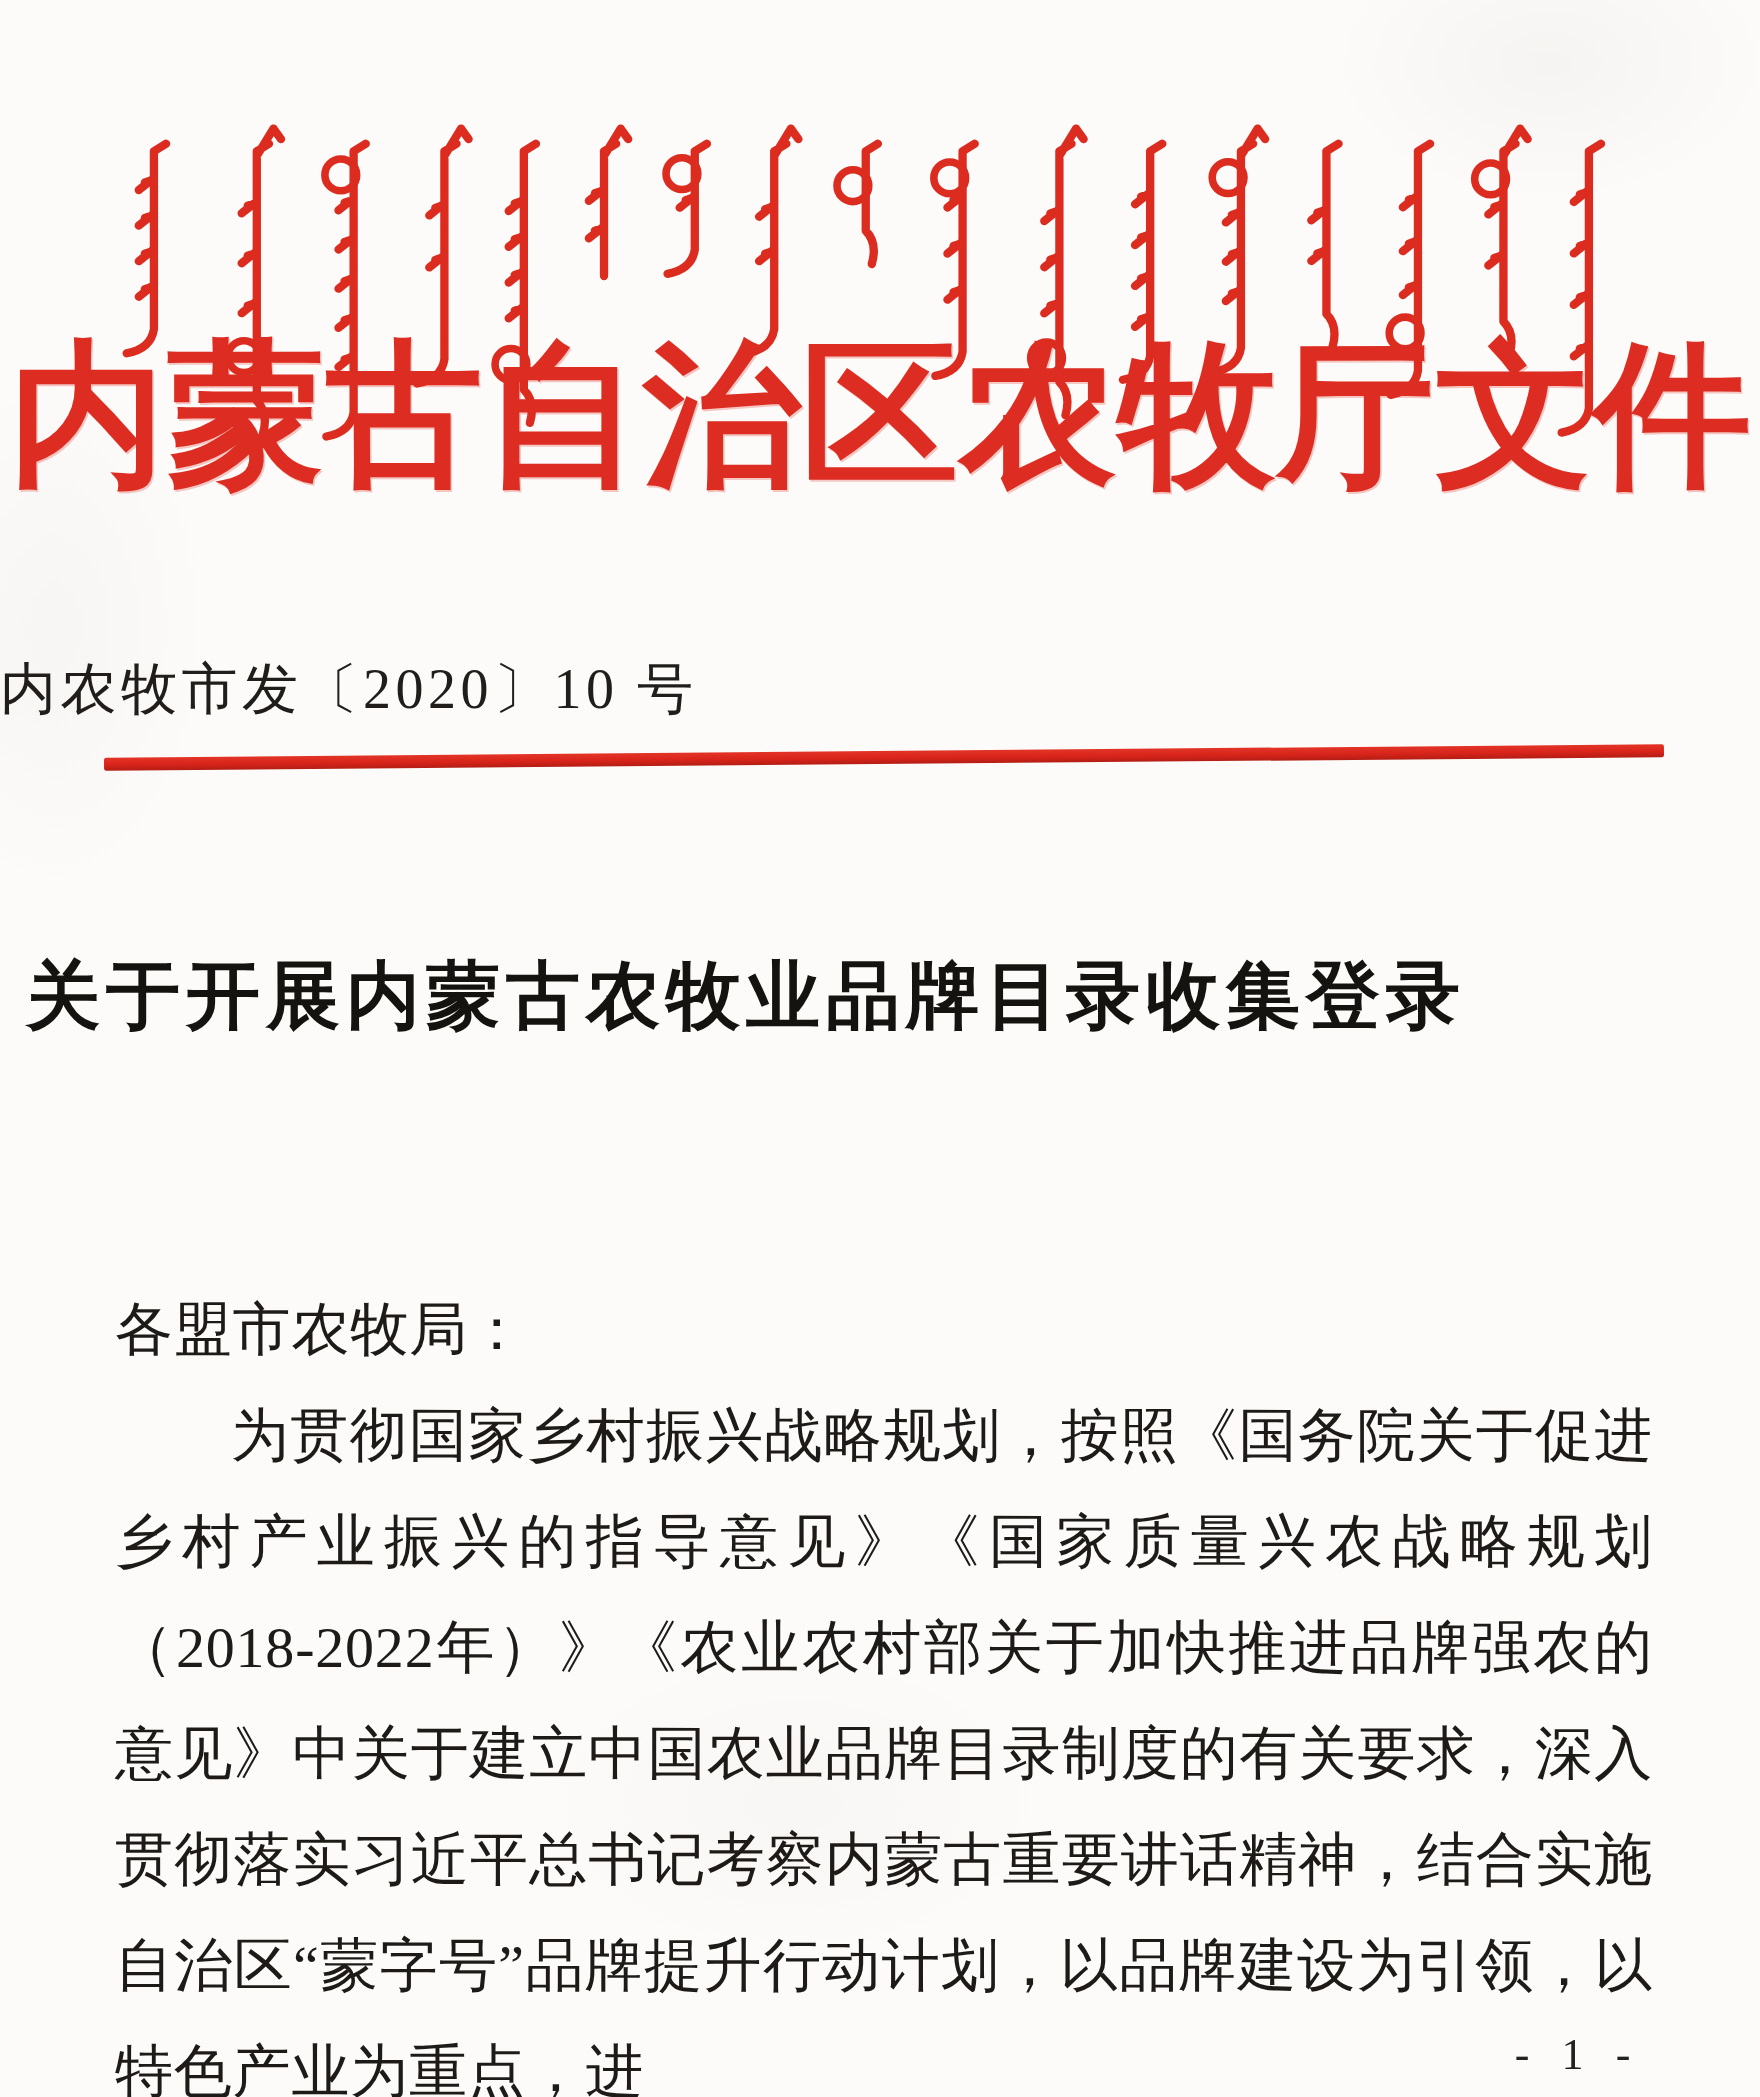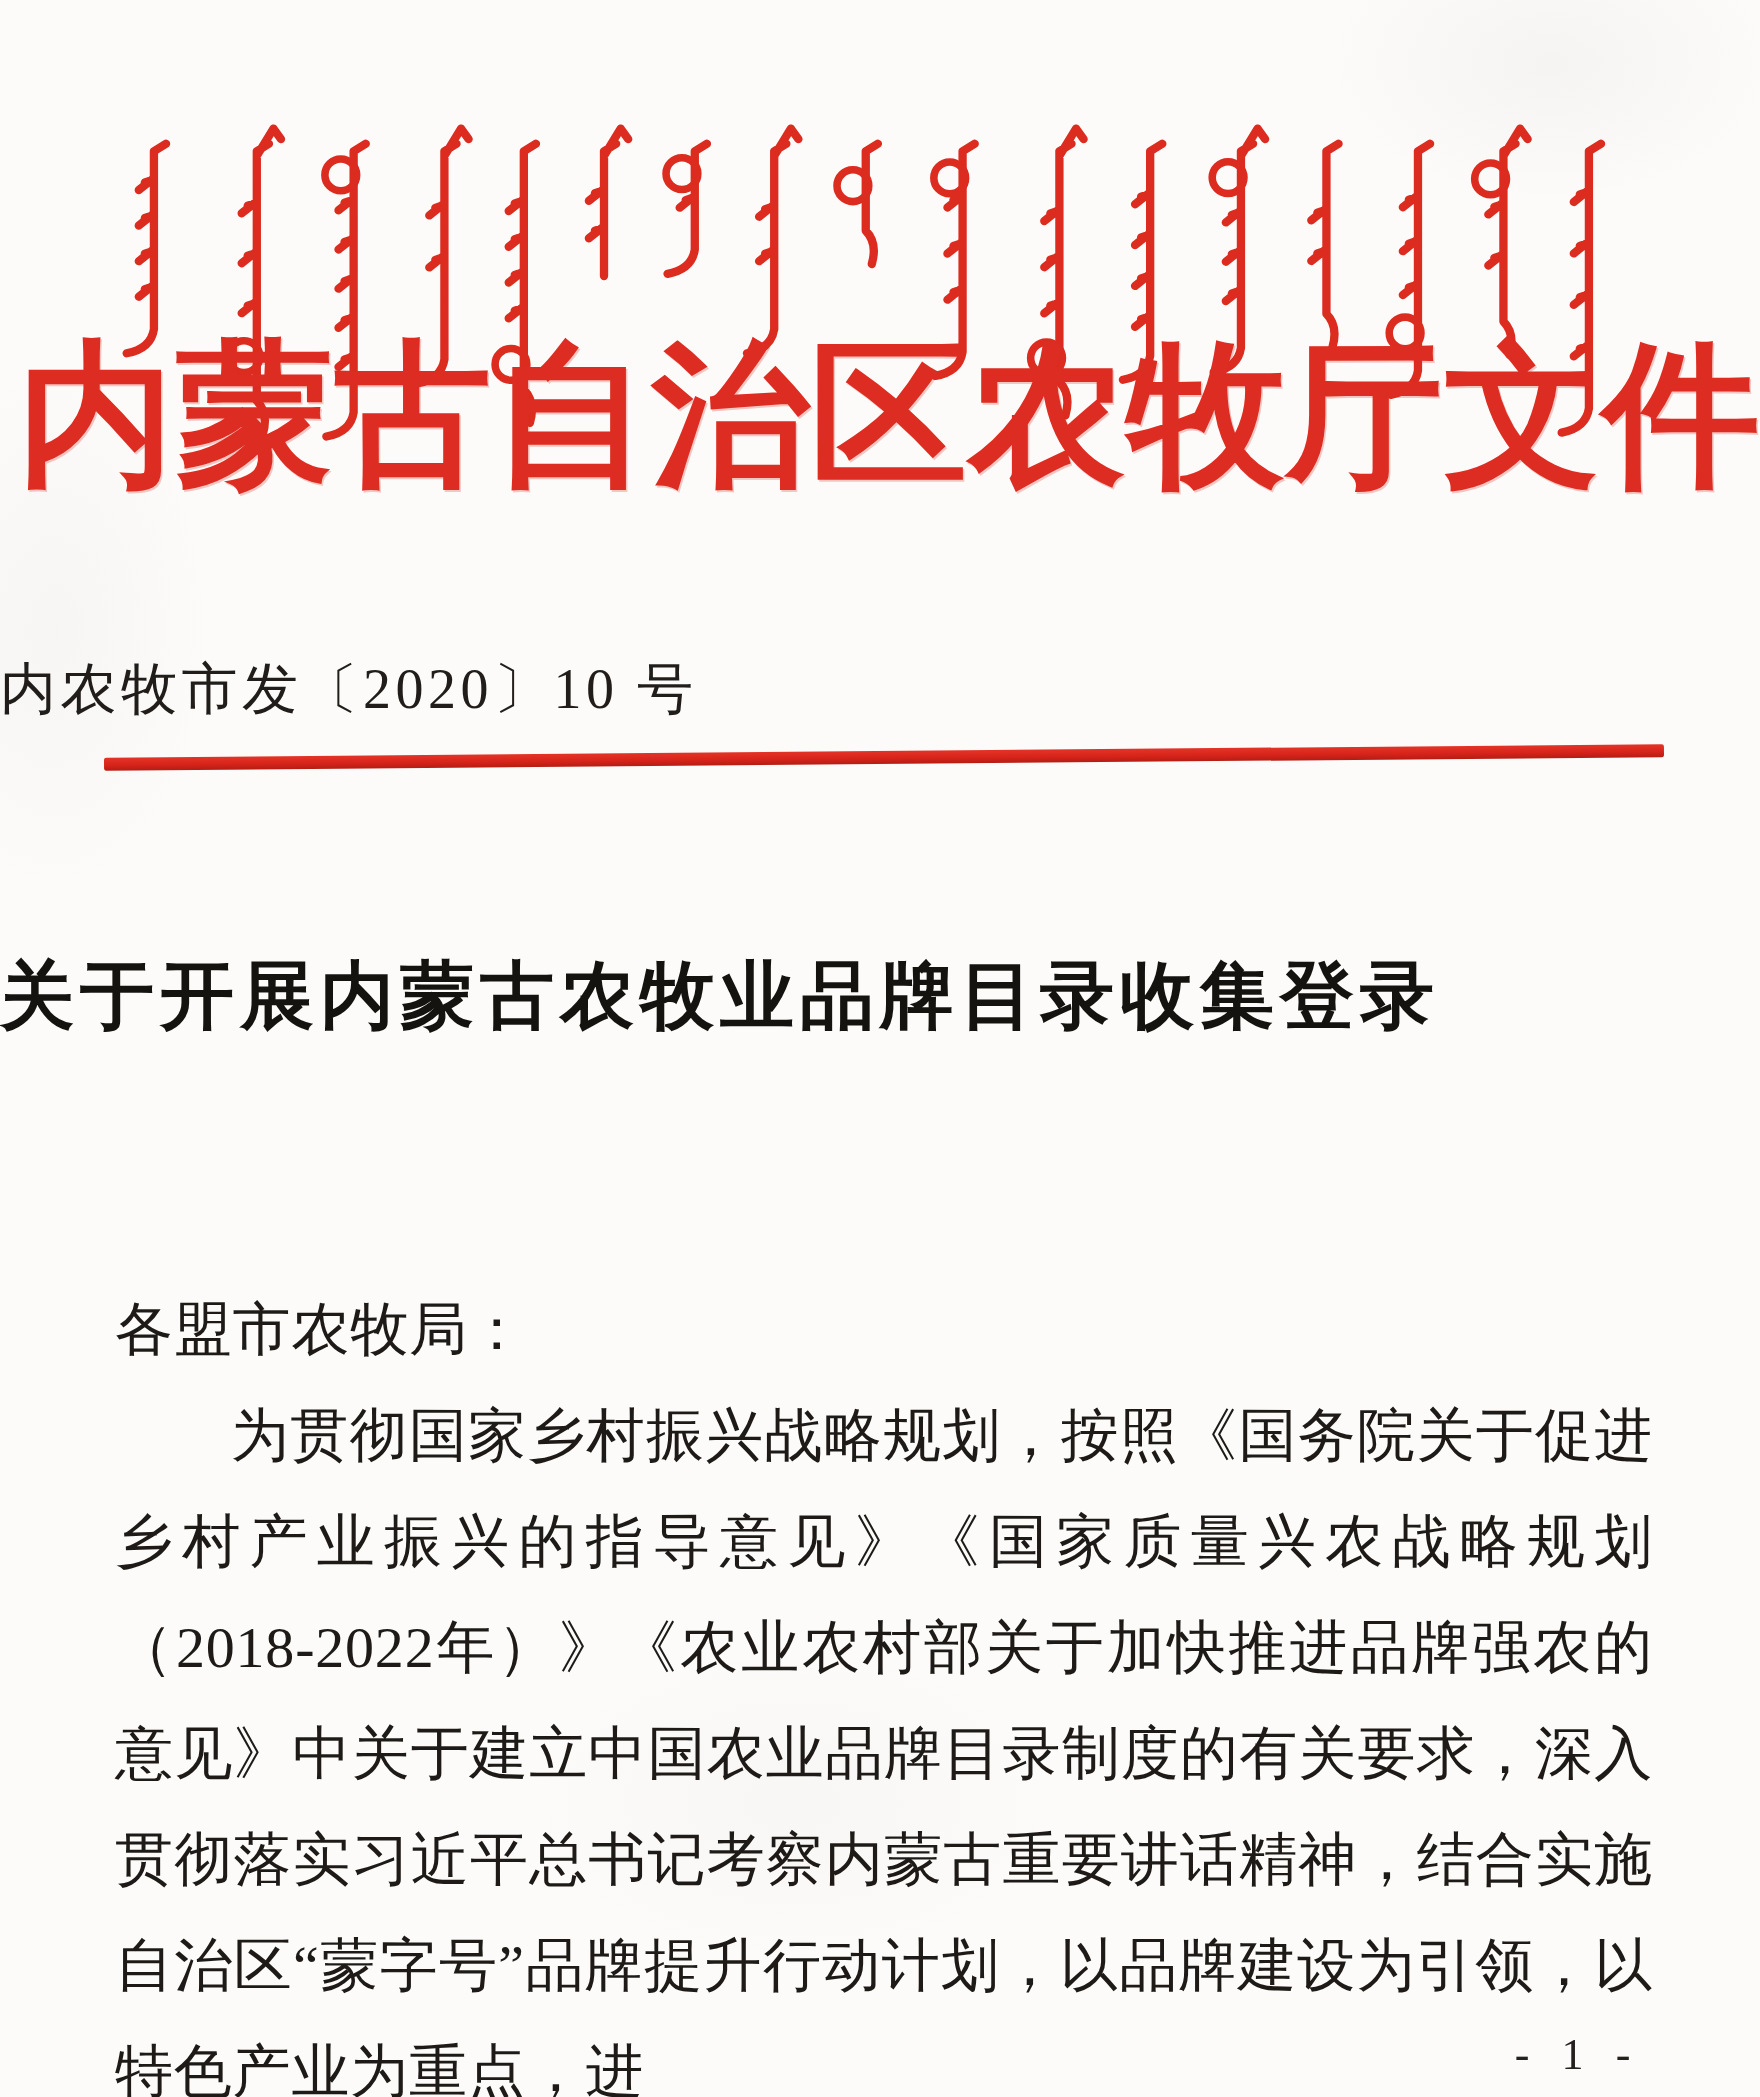--- a/index.html
+++ b/index.html
@@ -21,21 +21,21 @@
   }
   .mongolian-header {
     position: absolute;
     top: 0; left: 0;
     width: 1761px; height: 469px;
   }
   .agency-title {
     position: absolute;
     top: 303px; left: 0;
     width: 1761px;
-    text-align: right;
+    text-align: center;
     font-size: 157px;
     font-weight: bold;
     line-height: 1.45;
     letter-spacing: 1.5px;
     color: #dd2d22;
     text-shadow: 1.5px 1.5px 0 rgba(221,45,34,0.25);
     white-space: nowrap;
   }
   .doc-number {
     position: absolute;
@@ -54,21 +54,21 @@
     width: 1560px;
     height: 13px;
     background: linear-gradient(180deg, #e33428 0%, #d8241a 55%, #b31d14 100%);
     transform: rotate(-0.5deg);
     border-radius: 2.3px;
   }
   .doc-title {
     position: absolute;
     top: 940px; left: 0;
     width: 1466px;
-    text-align: left;
+    text-align: right;
     font-weight: bold;
     color: #151310;
     font-size: 74px;
     line-height: 113px;
     letter-spacing: 6px;
   }
   .body-block {
     position: absolute;
     top: 1277px;
     left: 115px;

